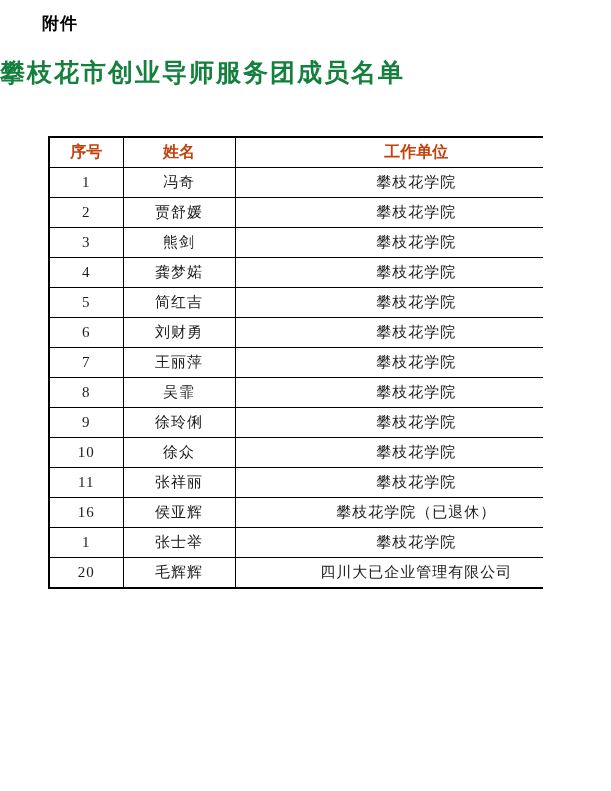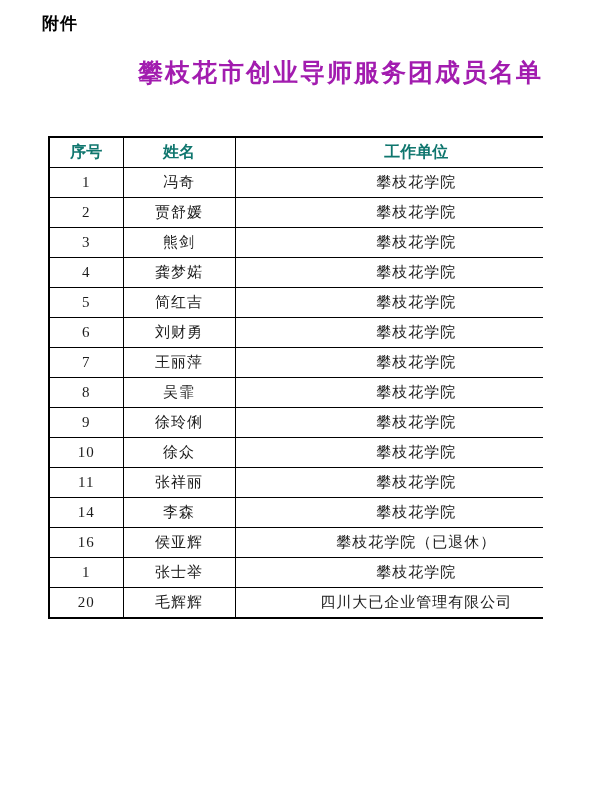--- a/index.html
+++ b/index.html
@@ -24,26 +24,26 @@
     font-weight: bold;
     font-size: 17px;
     color: #000000;
     letter-spacing: 1px;
   }
   .doc-title {
     position: absolute;
     left: 0;
     top: 56px;
     width: 100%;
-    text-align: right;
+    text-align: left;
     font-family: "Liberation Sans", sans-serif;
     font-weight: bold;
     font-size: 25px;
     letter-spacing: 2px;
-    color: #a21caf;
+    color: #15803d;
   }
   table.member-table {
     position: absolute;
     left: 48px;
     top: 136px;
     width: 549px;
     border-collapse: collapse;
     table-layout: fixed;
     border: 2px solid #000000;
   }
@@ -54,21 +54,21 @@
     vertical-align: middle;
     height: 29px;
     padding: 0;
     overflow: hidden;
     white-space: nowrap;
   }
   table.member-table th {
     font-family: "Liberation Sans", sans-serif;
     font-weight: bold;
     font-size: 16px;
-    color: #0f766e;
+    color: #c2410c;
   }
   table.member-table td {
     font-family: "Liberation Serif", serif;
     font-size: 15px;
     color: #1c1c1c;
     letter-spacing: 1px;
   }
   td.c0 { font-size: 15px; letter-spacing: 0; }
   .col-no   { width: 74px; }
   .col-name { width: 112px; }
@@ -156,25 +156,20 @@
           <td class="c0">10</td>
           <td class="c1">徐众</td>
           <td class="c2">攀枝花学院</td>
         </tr>
         <tr>
           <td class="c0">11</td>
           <td class="c1">张祥丽</td>
           <td class="c2">攀枝花学院</td>
         </tr>
         <tr>
-          <td class="c0">14</td>
-          <td class="c1">李森</td>
-          <td class="c2">攀枝花学院</td>
-        </tr>
-        <tr>
           <td class="c0">16</td>
           <td class="c1">侯亚辉</td>
           <td class="c2">攀枝花学院（已退休）</td>
         </tr>
         <tr>
           <td class="c0">1</td>
           <td class="c1">张士举</td>
           <td class="c2">攀枝花学院</td>
         </tr>
         <tr>

